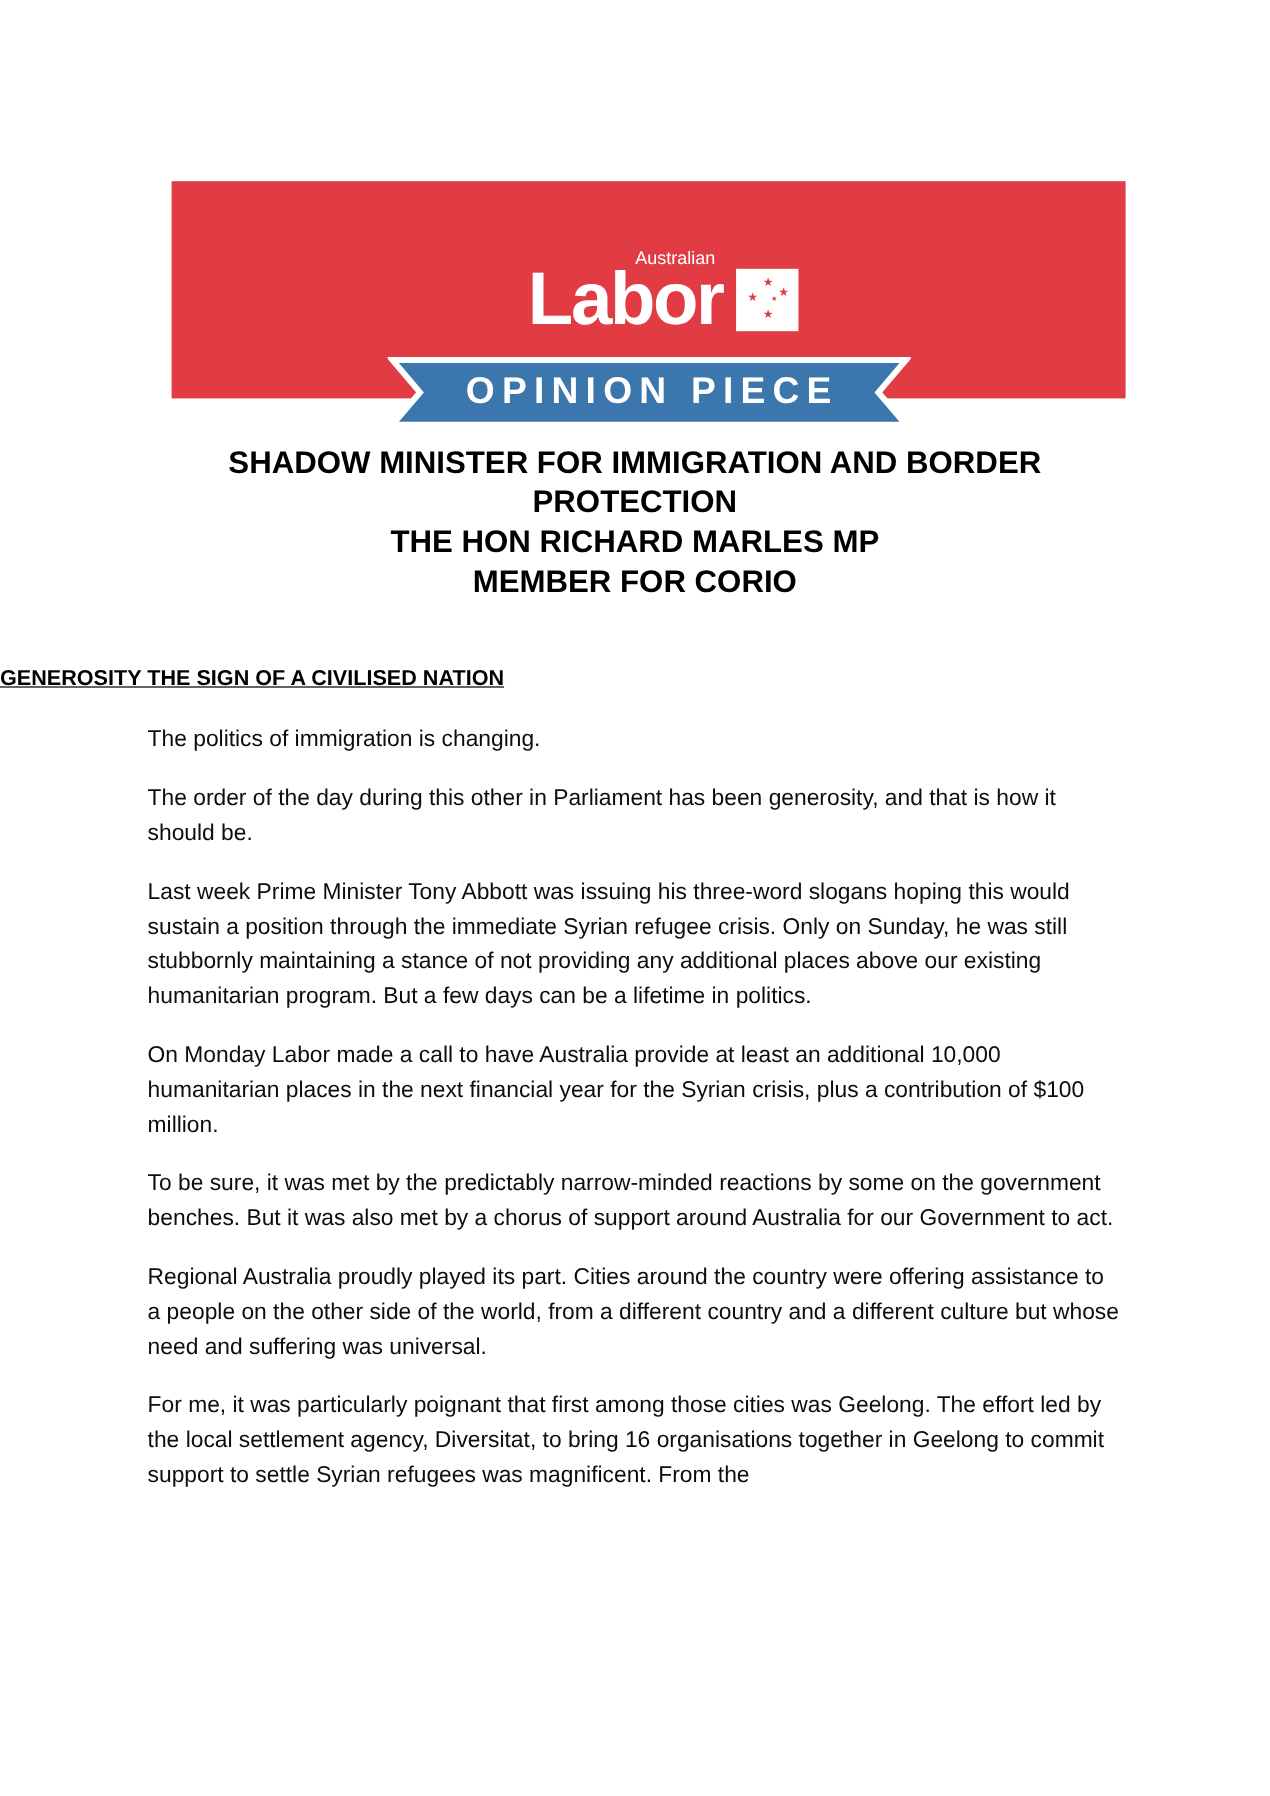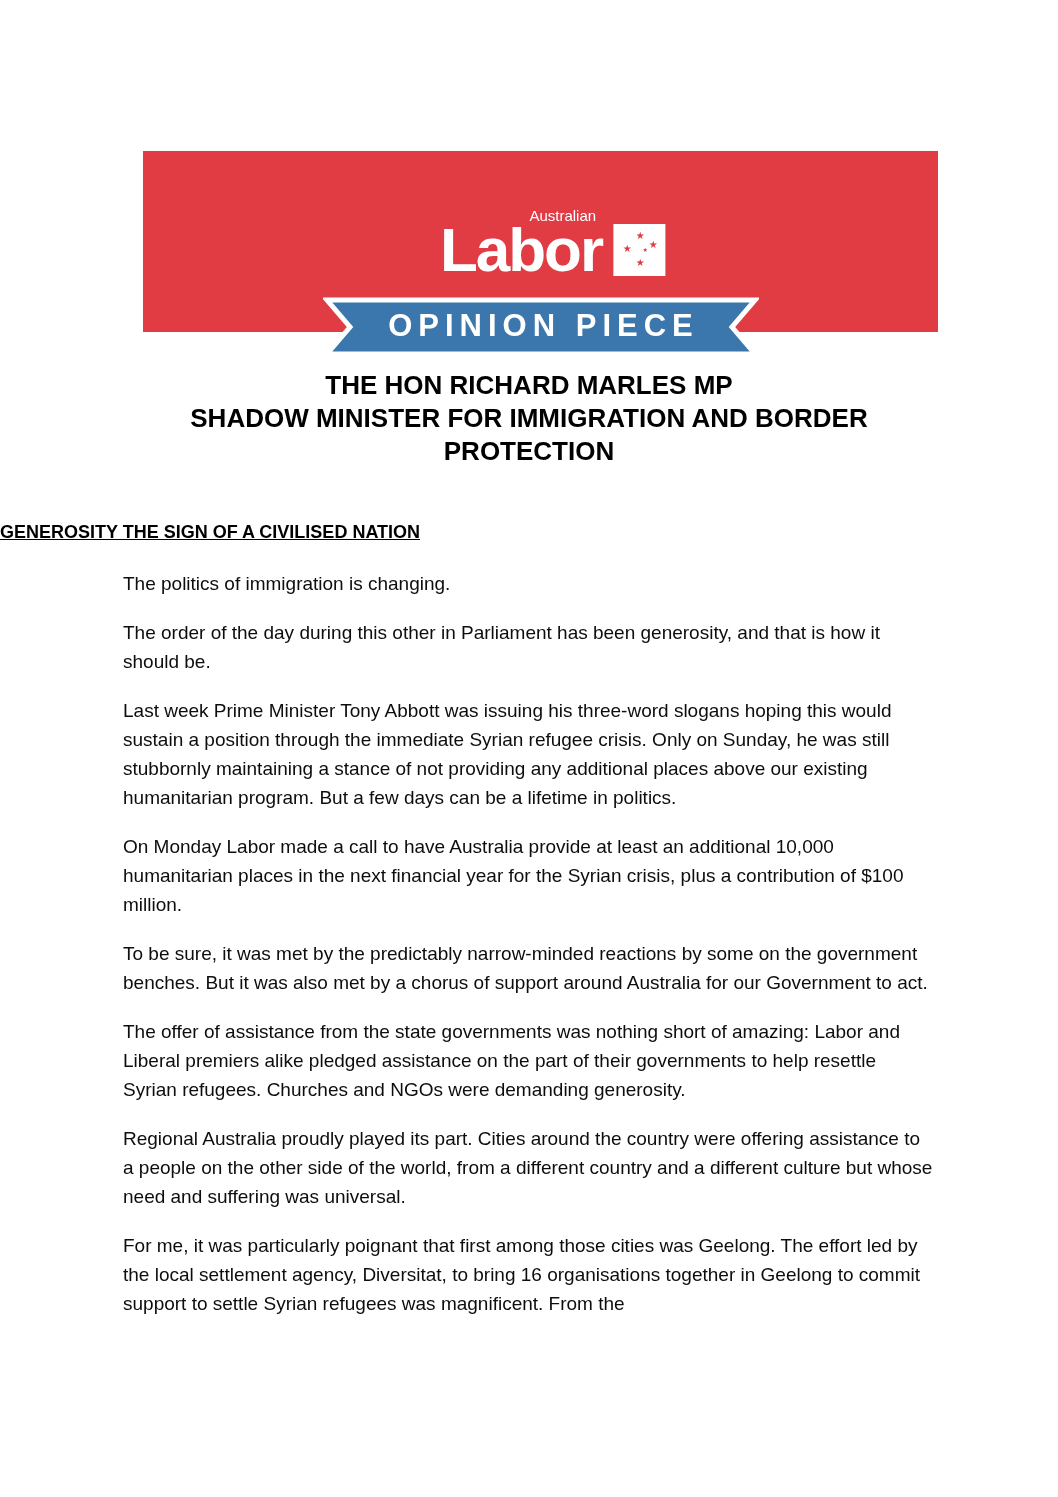--- a/index.html
+++ b/index.html
@@ -145,31 +145,31 @@
     <div class="ribbon">
       <svg width="436" height="62" viewBox="0 0 436 62">
         <polygon points="4,4 432,4 409,31 432,58 4,58 27,31" fill="#3b76ad" stroke="#ffffff" stroke-width="5" stroke-linejoin="miter"></polygon>
       </svg>
       <div class="ribbon-label">OPINION PIECE</div>
     </div>
   </div>
 
   <div class="content">
     <div class="header-block">
+      <div>SHADOW MINISTER FOR IMMIGRATION AND BORDER PROTECTION</div>
       <div>THE HON RICHARD MARLES MP</div>
-      <div>SHADOW MINISTER FOR IMMIGRATION AND BORDER PROTECTION</div>
+      <div>MEMBER FOR CORIO</div>
     </div>
 
     <div class="headline">GENEROSITY THE SIGN OF A CIVILISED NATION</div>
 
     <div class="body-text">
       <p>The politics of immigration is changing.</p>
       <p>The order of the day during this other in Parliament has been generosity, and that is how it should be.</p>
       <p>Last week Prime Minister Tony Abbott was issuing his three-word slogans hoping this would sustain a position through the immediate Syrian refugee crisis. Only on Sunday, he was still stubbornly maintaining a stance of not providing any additional places above our existing humanitarian program. But a few days can be a lifetime in politics.</p>
       <p>On Monday Labor made a call to have Australia provide at least an additional 10,000 humanitarian places in the next financial year for the Syrian crisis, plus a contribution of $100 million.</p>
       <p>To be sure, it was met by the predictably narrow-minded reactions by some on the government benches. But it was also met by a chorus of support around Australia for our Government to act.</p>
-      <p>The offer of assistance from the state governments was nothing short of amazing: Labor and Liberal premiers alike pledged assistance on the part of their governments to help resettle Syrian refugees. Churches and NGOs were demanding generosity.</p>
       <p>Regional Australia proudly played its part. Cities around the country were offering assistance to a people on the other side of the world, from a different country and a different culture but whose need and suffering was universal.</p>
       <p>For me, it was particularly poignant that first among those cities was Geelong. The effort led by the local settlement agency, Diversitat, to bring 16 organisations together in Geelong to commit support to settle Syrian refugees was magnificent. From the</p>
     </div>
   </div>
 
 </div>
 
 </body></html>

